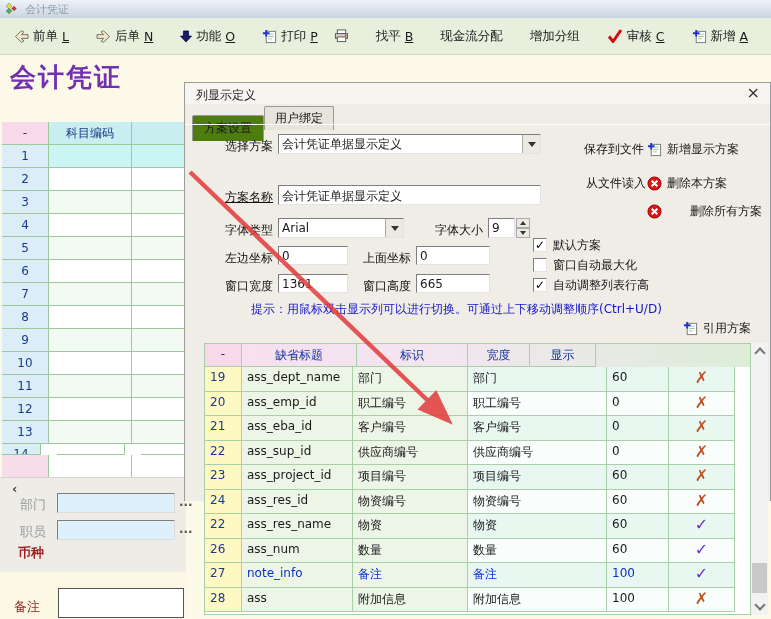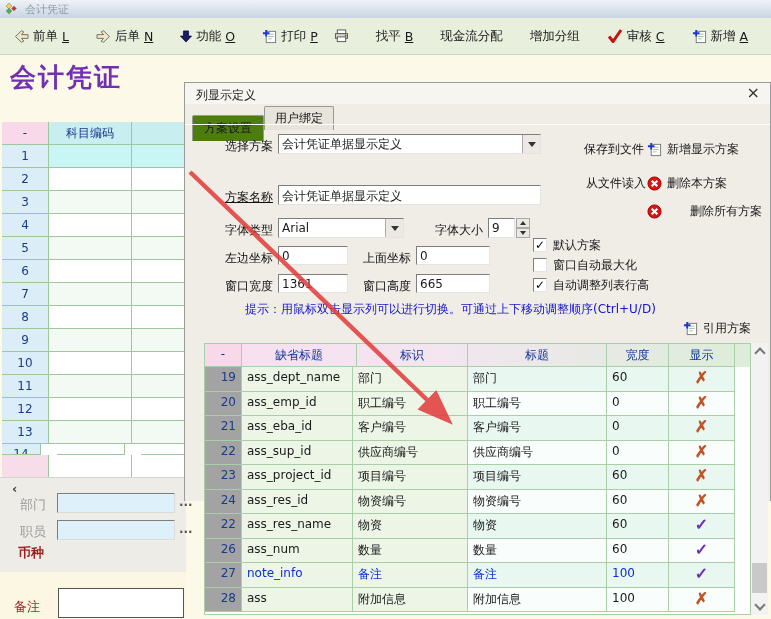--- a/index.html
+++ b/index.html
@@ -74,27 +74,27 @@
   .act-row{position:absolute;display:flex;align-items:center;gap:5px;font-size:12px;}
   .hint{position:absolute;color:#1515cc;font-size:12px;white-space:nowrap;}
   
   .dtable{position:absolute;left:19px;top:260px;width:547px;height:272px;background:#fff;overflow:hidden;
           border:1px solid #a8cfa8;box-sizing:border-box;}
   .dt-row{display:flex;height:24.5px;}
   .dt-row.head{height:23px;background:linear-gradient(90deg,#f8dff0,#f2e6f0 45%,#dcedd8);}
   .dt-cell{box-sizing:border-box;border-right:1px solid #a8cfa8;border-bottom:1px solid #a8cfa8;
            padding:3px 5px;overflow:hidden;white-space:nowrap;font-size:12px;}
   .head .dt-cell{color:#12329c;text-align:center;padding-top:3px;background:transparent;}
-  .dt-num{width:37px;background:#a3a3a3;color:#1a3a8c;text-align:right;}
+  .dt-num{width:37px;background:#fef9c3;color:#1a3a8c;text-align:left;}
   .head .dt-num{background:#f7d9e9;}
   .dt-id{width:111px;background:#ecf5e6;}
   .dt-def{width:115px;background:#ecf5e6;}
   .dt-title{width:139px;}
   .dt-w{width:62px;}
-  .dt-show{width:66px;text-align:center;padding-top:1px;font-family:Liberation Serif, serif;}
+  .dt-show{width:66px;text-align:center;padding-top:1px;}
   .dt-row.even .dt-title,.dt-row.even .dt-w,.dt-row.even .dt-show{background:#e9f7f1;}
   .dt-row.odd .dt-title,.dt-row.odd .dt-w,.dt-row.odd .dt-show{background:#f9fdfb;}
   .rowsel .dt-id,.rowsel .dt-def,.rowsel .dt-title,.rowsel .dt-w{color:#0a2fd4;}
   .mark-x{color:#bf5426;font-size:16px;font-weight:bold;line-height:20px;}
   .mark-v{color:#6a2fbf;font-size:16px;font-weight:bold;line-height:20px;}
   
   .vscroll{position:absolute;left:566px;top:260px;width:17px;height:272px;background:#f2f2f2;}
   .vs-btn{position:absolute;left:0;width:17px;height:17px;display:flex;align-items:center;justify-content:center;}
   .chev{width:6px;height:6px;border-left:2px solid #777;border-top:2px solid #777;}
   .chev.up{transform:rotate(45deg);margin-top:3px;}
@@ -396,39 +396,38 @@
           <span class="icon">
             <svg width="15" height="15" viewBox="0 0 16 16">
               <circle cx="8" cy="8" r="7" fill="#dd1515" stroke="#990000"></circle>
               <path d="M5 5l6 6M11 5l-6 6" stroke="#fff" stroke-width="2.2"></path>
             </svg>
           </span>
           <span>删除所有方案</span>
         </div>
       </div>
 
-    <span class="hint" style="left:60px;top:218px;">提示：用鼠标双击显示列可以进行切换。可通过上下移动调整顺序(Ctrl+U/D)</span>
+    <span class="hint" style="left:66px;top:218px;">提示：用鼠标双击显示列可以进行切换。可通过上下移动调整顺序(Ctrl+U/D)</span>
 
     <div class="act-row" style="left:498px;top:237px;">
       <span class="icon">
           <svg width="15" height="15" viewBox="0 0 16 16">
             <rect x="4.5" y="2.5" width="10" height="12" fill="#fff" stroke="#777"></rect>
             <path d="M6.5 5.5h6M6.5 8h6M6.5 10.5h4" stroke="#9ac79a" stroke-width="1"></path>
             <path d="M1 4.5h7M4.5 1v7" stroke="#2233cc" stroke-width="2"></path>
           </svg>
         </span>
       <span>引用方案</span>
     </div>
 
     <div class="dtable" id="dtable">
         <div class="dt-row head">
           <span class="dt-cell dt-num">-</span>
           <span class="dt-cell dt-def">缺省标题</span>
           <span class="dt-cell dt-id">标识</span>
-          <span class="dt-cell dt-title">标题</span>
           <span class="dt-cell dt-w">宽度</span>
           <span class="dt-cell dt-show">显示</span>
         </div>
         <div class="dt-row even">
           <span class="dt-cell dt-num">19</span>
           <span class="dt-cell dt-id">ass_dept_name</span>
           <span class="dt-cell dt-def">部门</span>
           <span class="dt-cell dt-title">部门</span>
           <span class="dt-cell dt-w">60</span>
           <span class="dt-cell dt-show"><span class="mark-x">✗</span></span>

